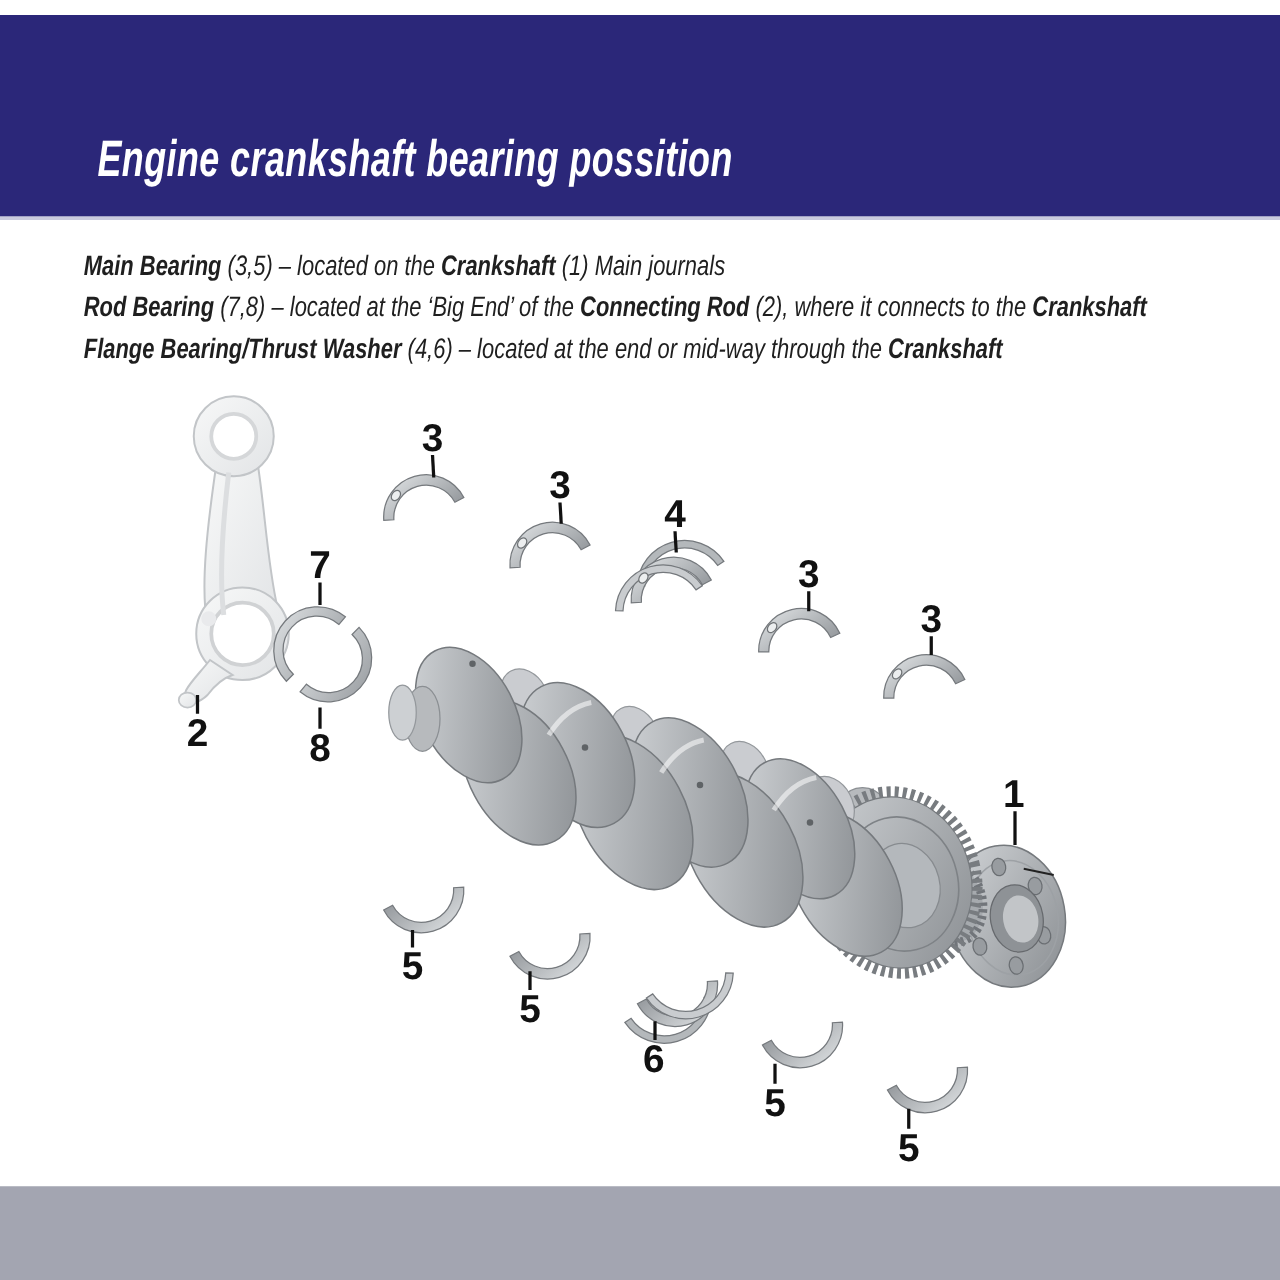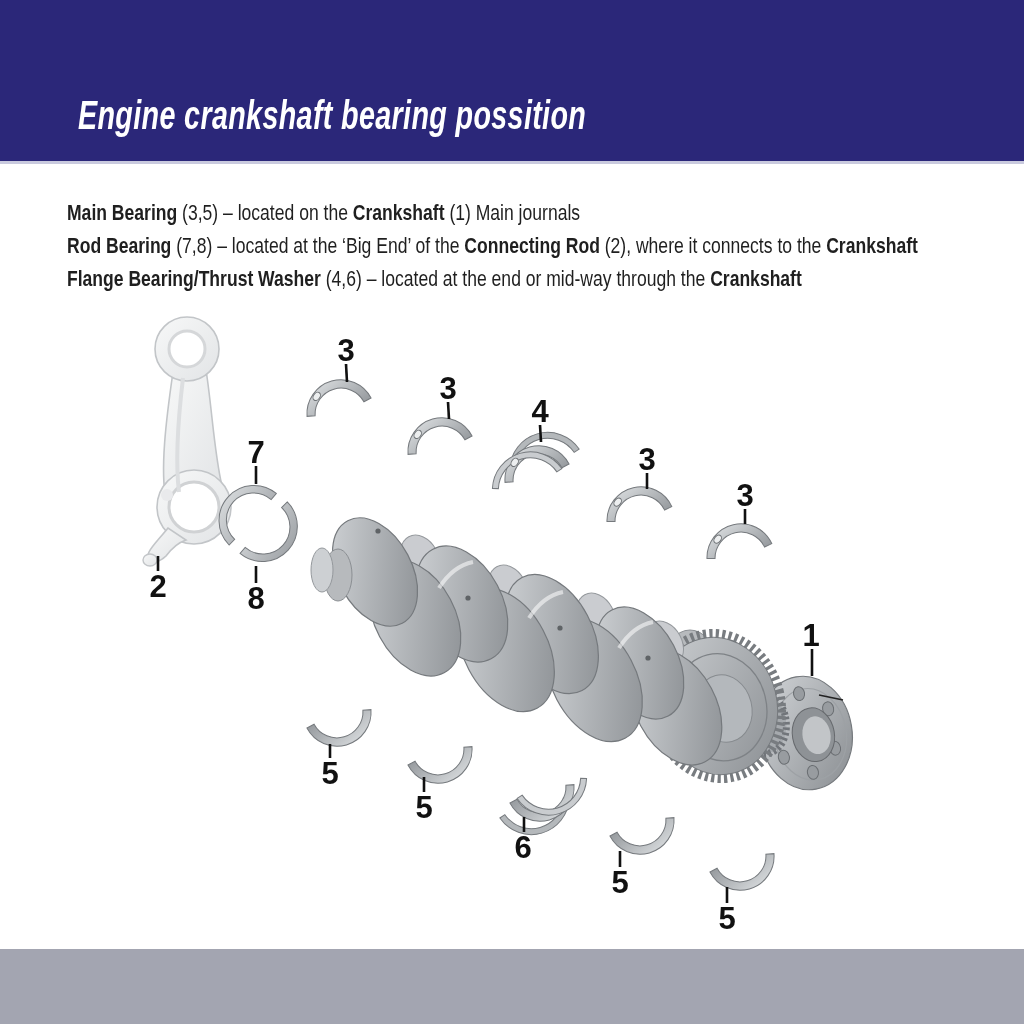--- a/index.html
+++ b/index.html
@@ -1,32 +1,32 @@
 <!DOCTYPE html>
 <html><head>
 <meta charset="utf-8">
 <style>
   html,body{margin:0;padding:0;}
   body{
     width:1024px;height:1024px;position:relative;overflow:hidden;
     background:#ffffff;font-family:"Liberation Sans",sans-serif;
   }
   .header{
-    position:absolute;left:0;top:0;width:1024px;height:161px;
+    position:absolute;left:0;top:12px;width:1024px;height:161px;
     background:#2b2779;border-bottom:3px solid #c9cade;
   }
   .title{
     position:absolute;left:78px;top:95px;
     color:#ffffff;font-size:41px;font-weight:700;font-style:italic;
     line-height:1.0;white-space:nowrap;
     transform:scaleX(0.70);transform-origin:left center;
     letter-spacing:0.5px;
   }
   .desc{
-    position:absolute;left:67px;top:196px;width:940px;color:#1f1f1f;
+    position:absolute;left:67px;top:196px;width:940px;color:#1f1f1f;font-style:italic;
   }
   .desc .line{
     height:33px;font-size:22.5px;line-height:33px;white-space:nowrap;
     transform:scaleX(0.78);transform-origin:left center;
   }
   .desc .b{font-weight:700;}
   .diagram{
     position:absolute;left:0;top:0;width:1024px;height:1024px;
   }
   .footer{

